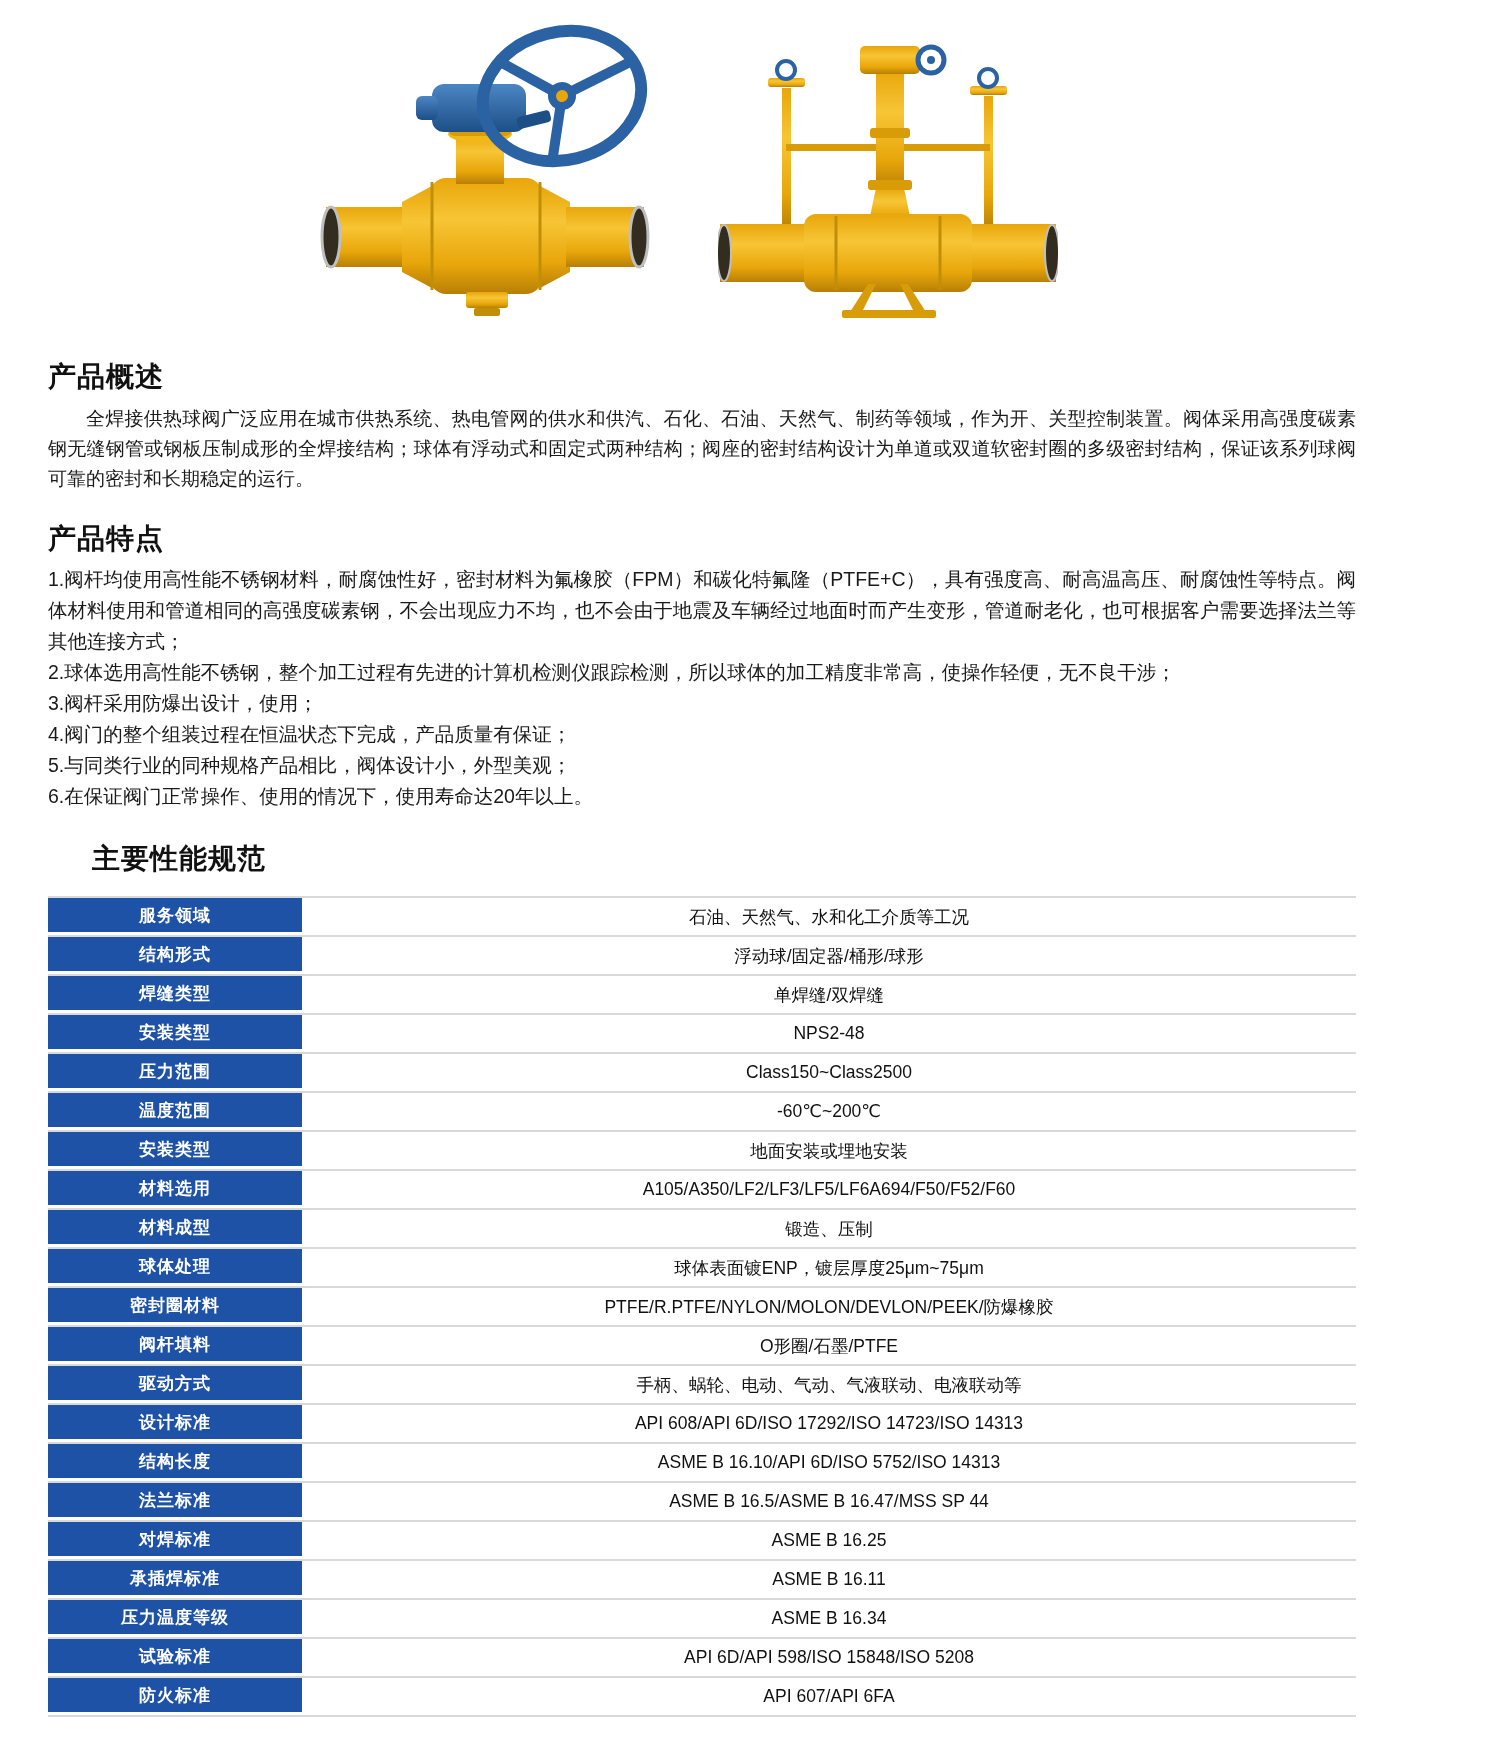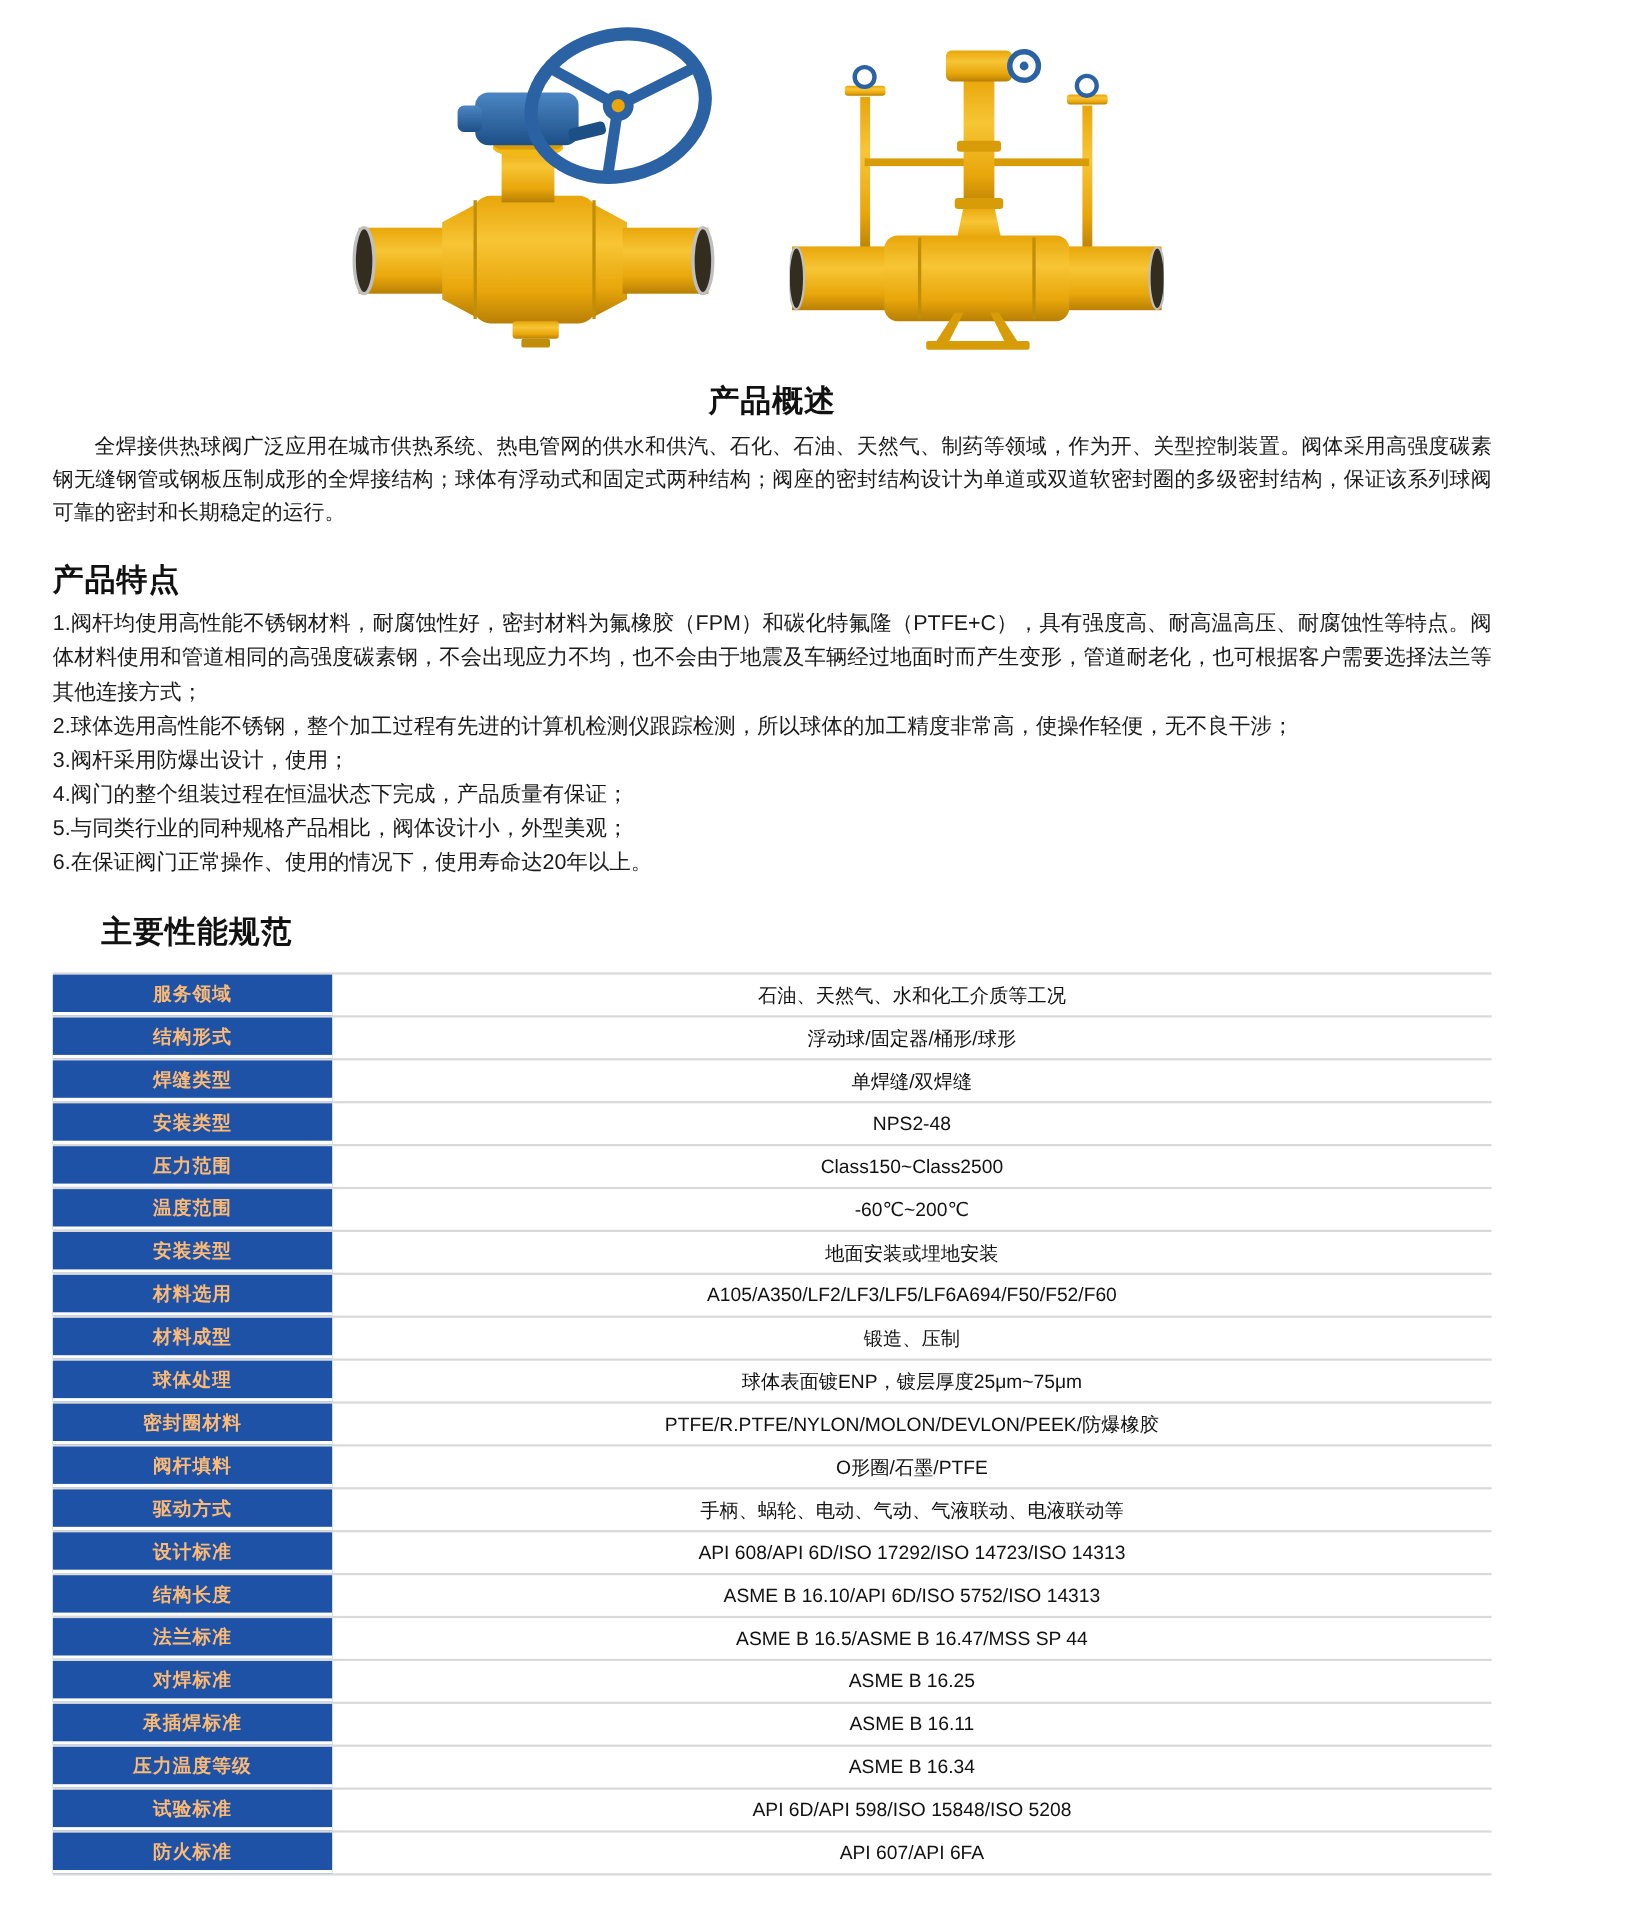--- a/index.html
+++ b/index.html
@@ -6,33 +6,33 @@
   body{
     width:1500px;height:1745px;overflow:hidden;
     font-family:"Liberation Sans","DejaVu Sans",sans-serif;
     color:#1a1a1a;
   }
   .page{padding:18px 144px 0 48px;}
   
   .hero{display:flex;align-items:flex-end;margin-left:272px;gap:68px;height:302px;}
   
   h2.sec{font-size:28px;font-weight:700;color:#111;margin:0;letter-spacing:1px;}
-  #overview-heading{margin-top:26px;text-align:center;}
+  #overview-heading{margin-top:38px;}
   #features-heading{margin-top:26px;}
   #specs-heading{margin-top:28px;margin-left:44px;}
   
   .overview{font-size:19px;line-height:30px;text-indent:2em;margin:8px 0 0 0;text-align:justify;}
   .feature{font-size:19.5px;line-height:31px;margin:0;text-align:justify;}
   #features{margin-top:6px;}
   
   #specs{margin-top:18px;border-top:2px solid #d9d9d9;}
   .spec-row{display:flex;height:37px;border-bottom:2px solid #d9d9d9;}
   .spec-label{
     width:254px;box-sizing:border-box;border-bottom:3px solid #ffffff;
-    background:var(--table-blue,#1e52a6);color:#fdba74;
+    background:var(--table-blue,#1e52a6);color:#ffffff;
     font-size:17px;font-weight:700;letter-spacing:1px;
     display:flex;align-items:center;justify-content:center;
   }
   .spec-value{
     flex:1;display:flex;align-items:center;justify-content:center;
     font-size:17.5px;color:#111;
   }
 </style>
 </head>
 <body>

